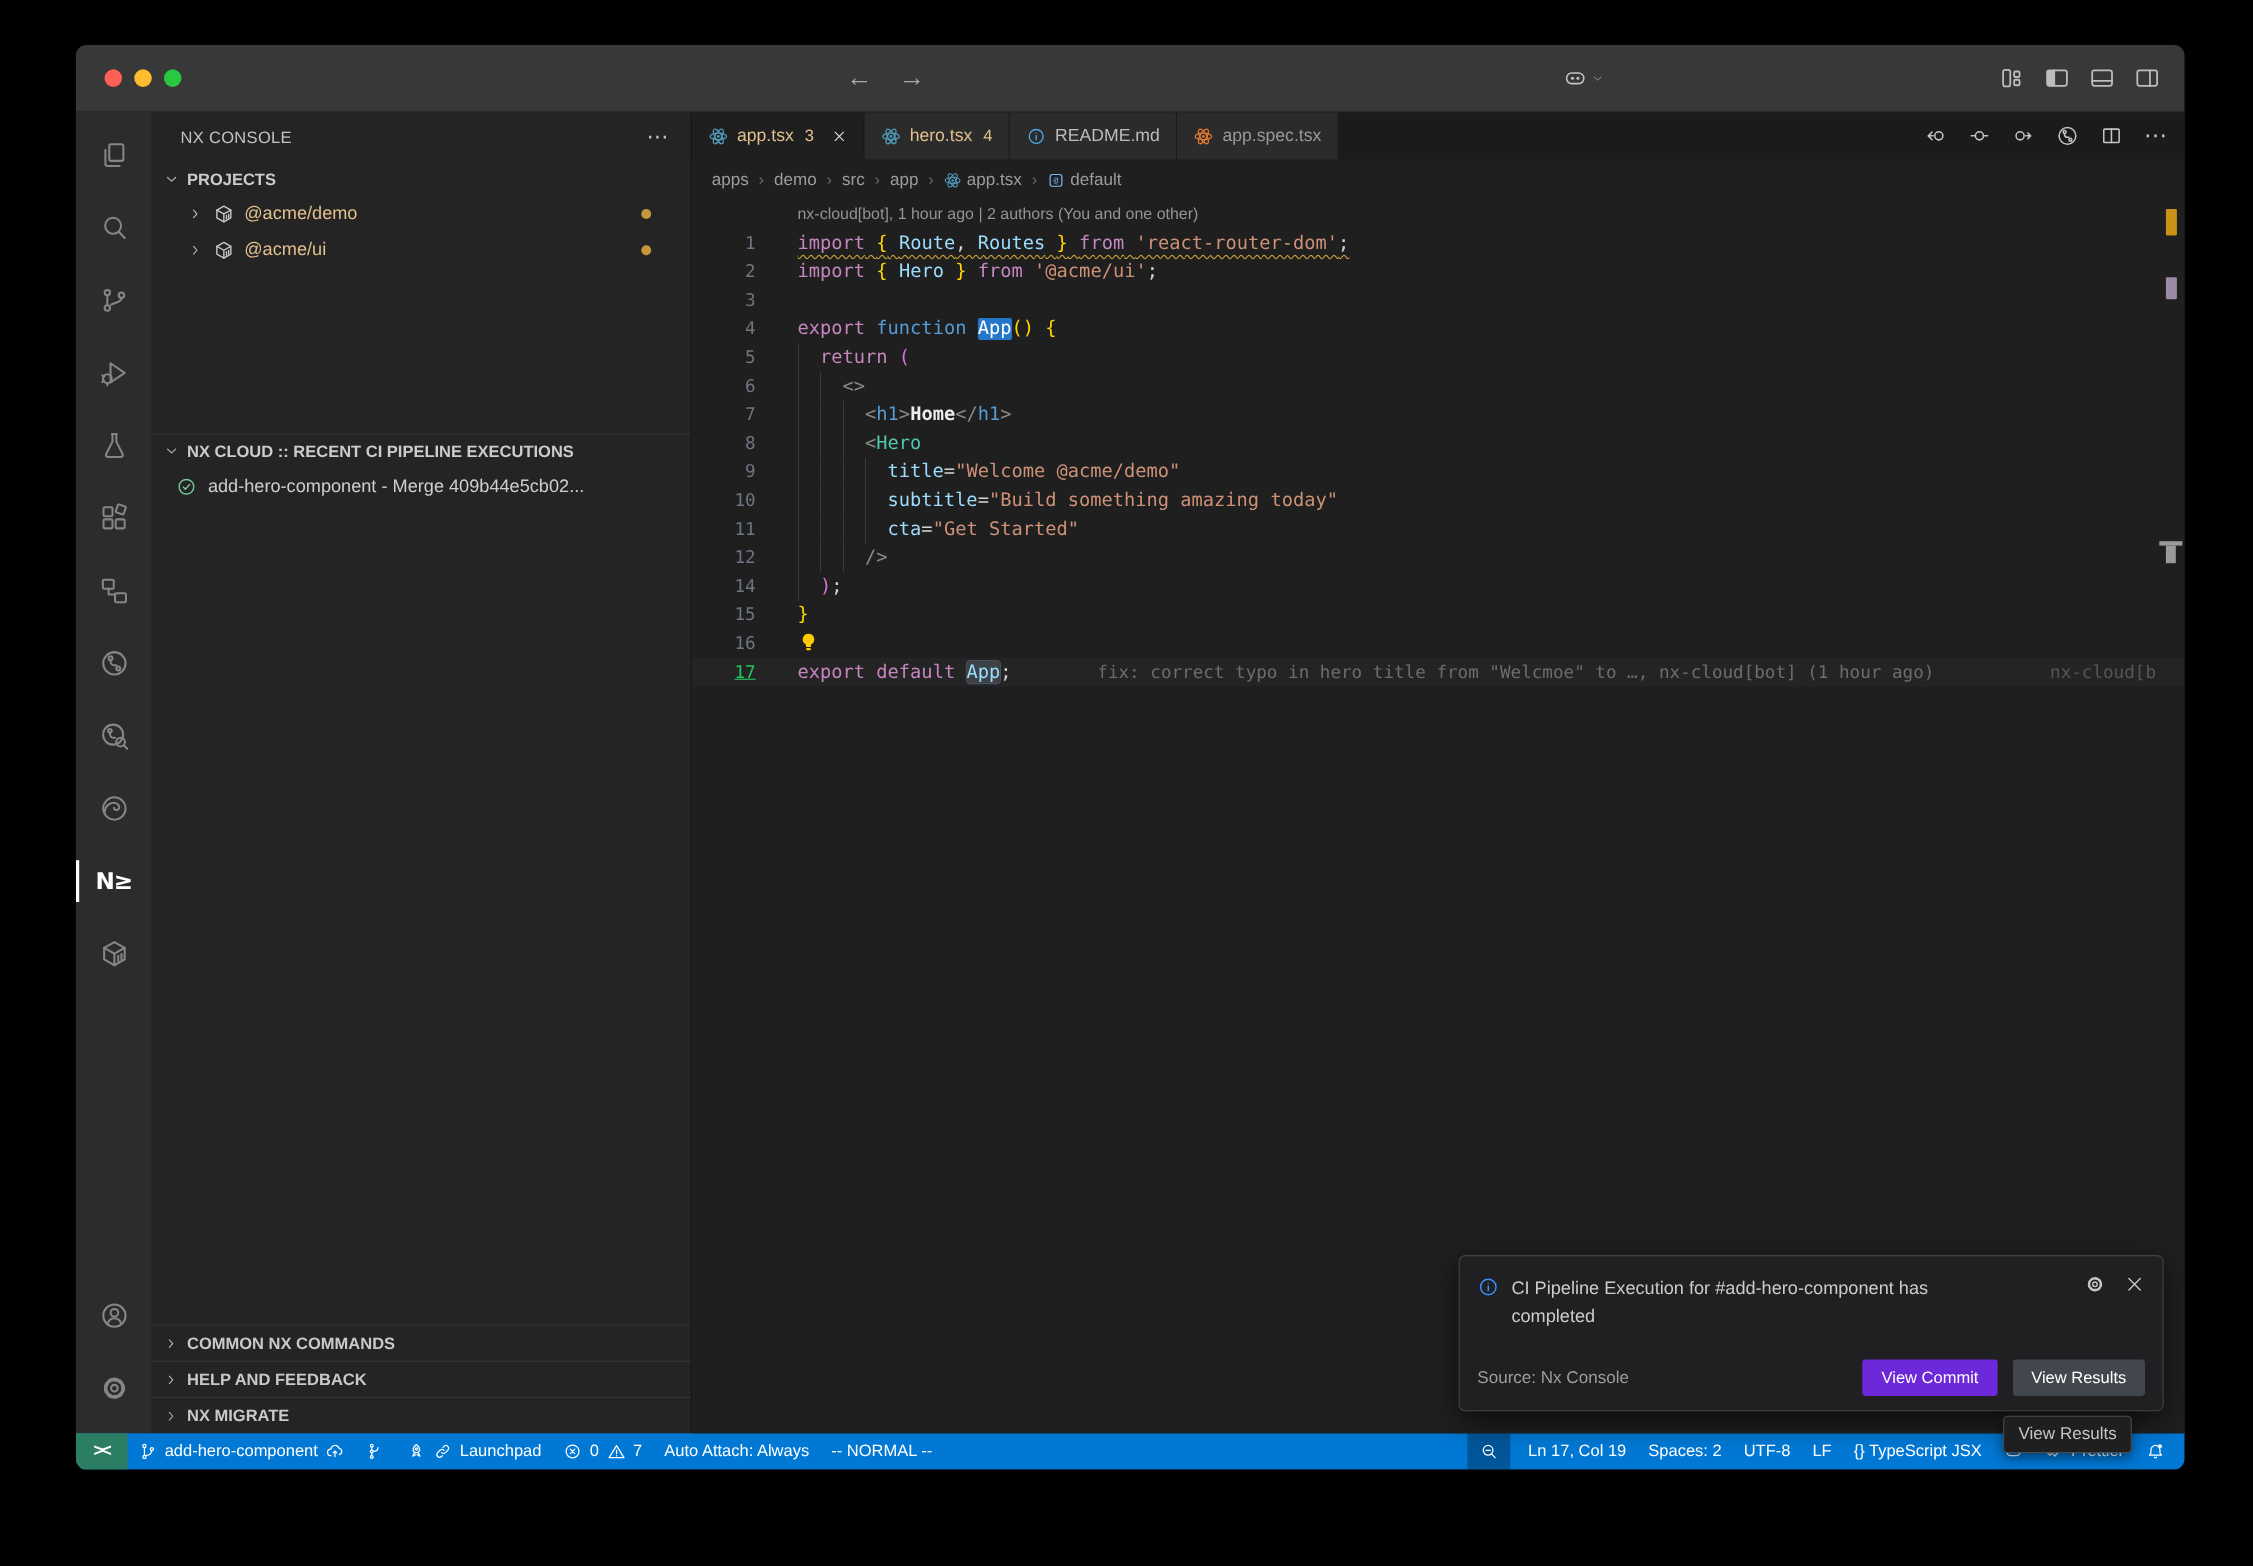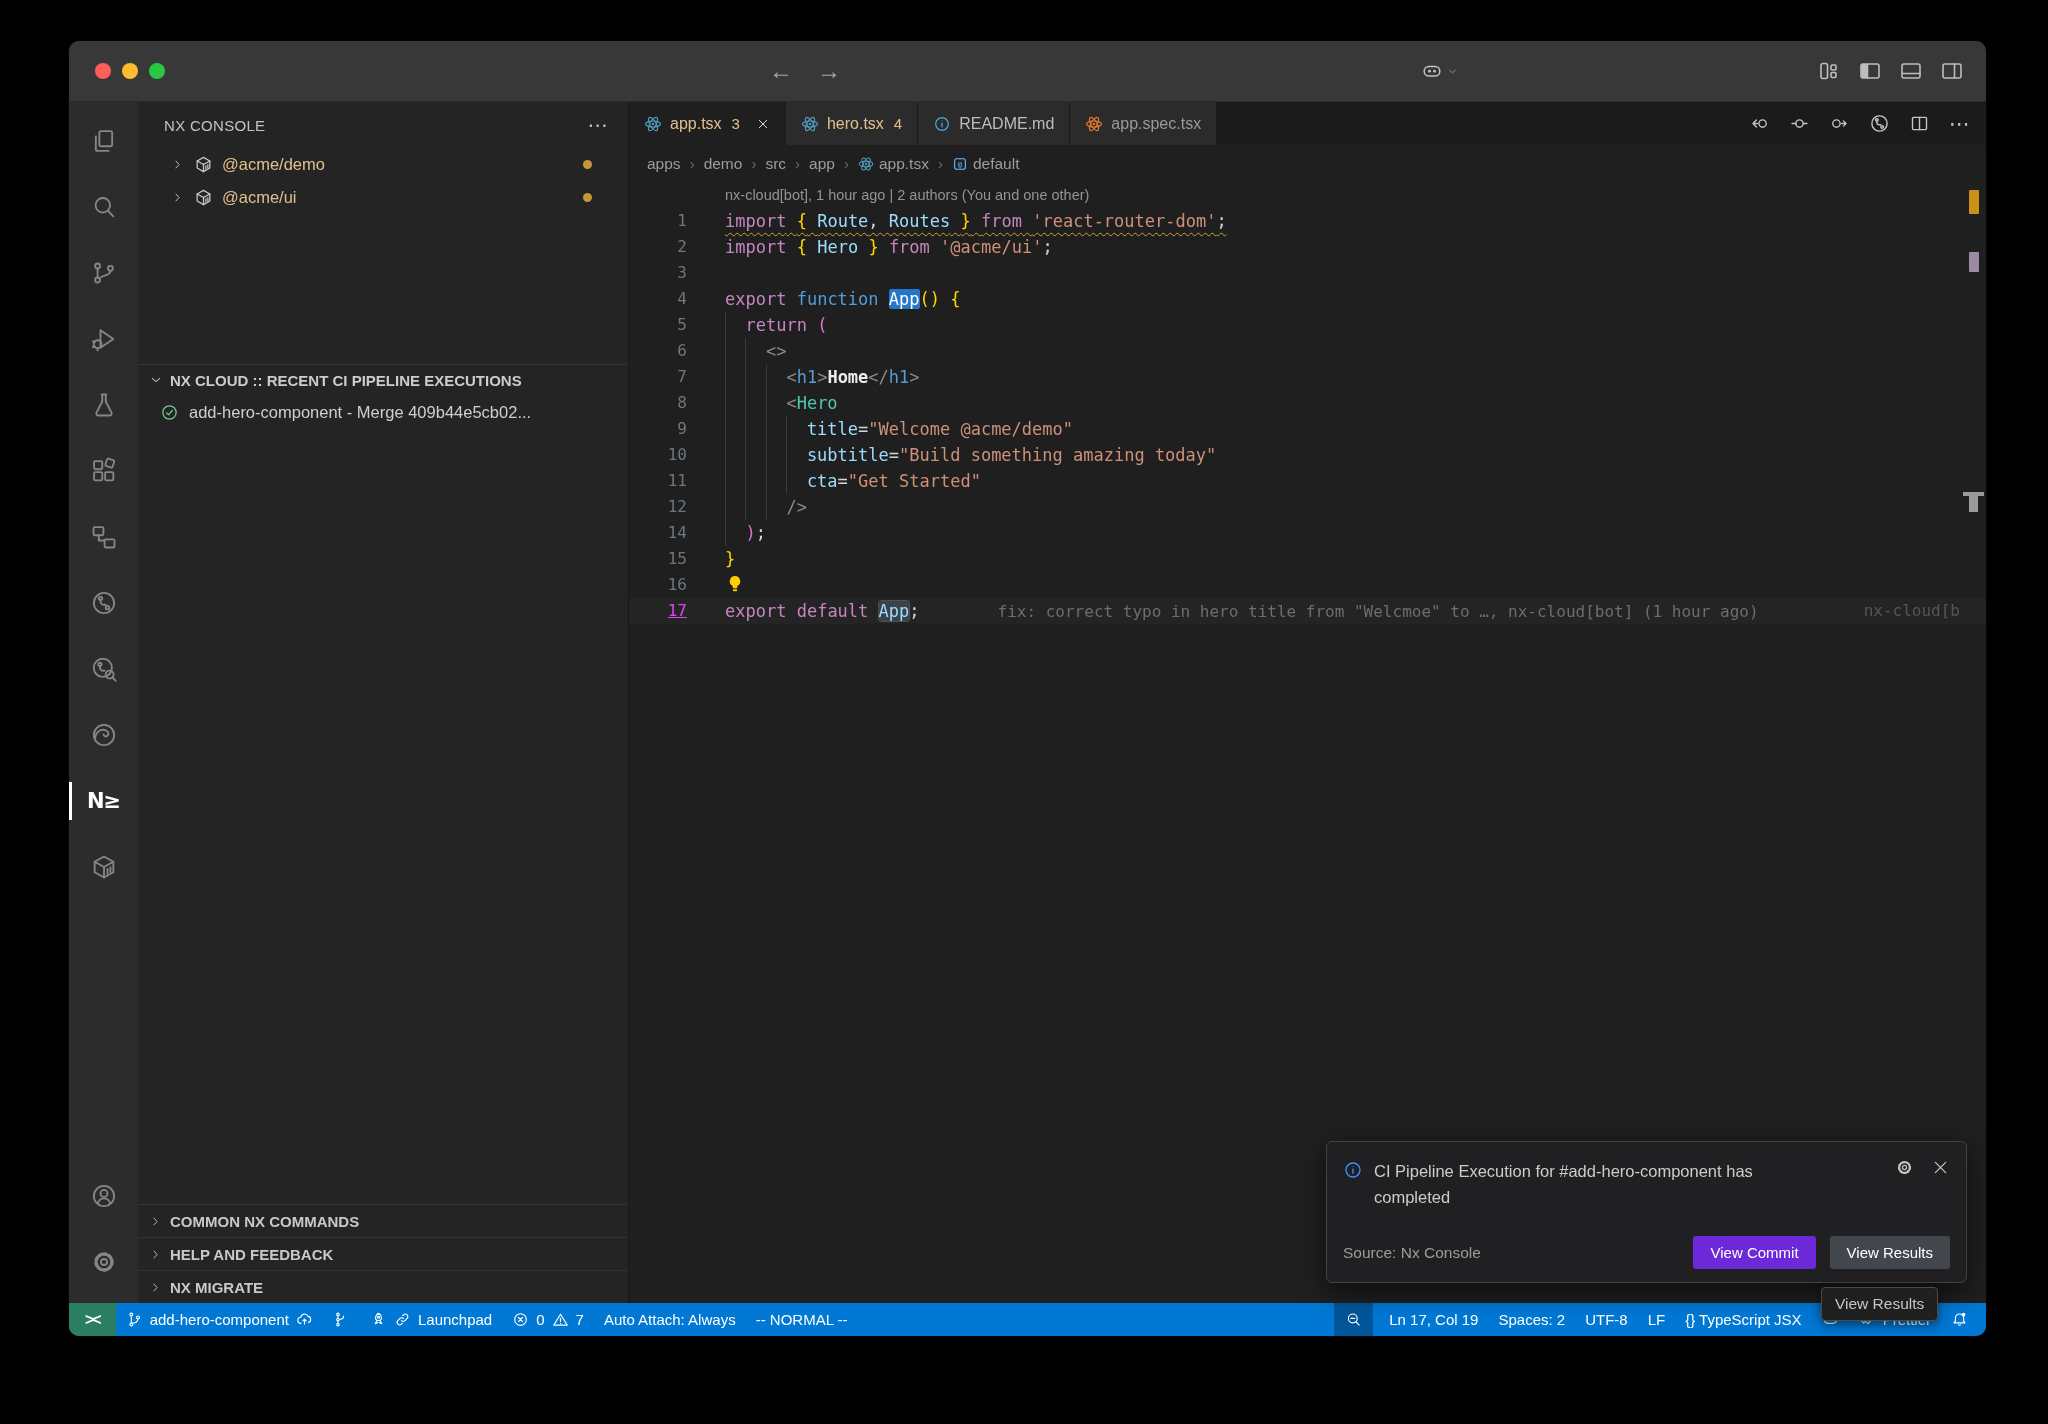--- a/index.html
+++ b/index.html
@@ -66,21 +66,21 @@
   .breadcrumb{height:37px;display:flex;align-items:center;gap:9px;padding-left:18px;font-size:15.5px;
     color:#9d9d9d;}
   .breadcrumb .sep{color:#6d6d6d;font-size:15px}
   .bc-item{display:flex;align-items:center;gap:5px;cursor:pointer;}
   .code{position:relative;font-family:"DejaVu Sans Mono",monospace;font-size:17px;line-height:26px;}
   .codelens{height:26px;margin-left:96px;color:#949494;font-size:14.5px;line-height:26px;
     font-family:Liberation Sans, sans-serif;cursor:pointer;}
   .line{display:flex;height:26px;position:relative;}
   .line.current{background:rgba(255,255,255,.025);}
   .ln{width:58px;text-align:right;color:#6e7681;font-size:16px;flex:none;}
-  .line.current .ln{color:#d946ef;text-decoration:underline;}
+  .line.current .ln{color:#22c55e;text-decoration:underline;}
   .lc{margin-left:38px;white-space:pre;position:relative;}
   .ind{display:inline-block;height:26px;vertical-align:top;
     background-image:repeating-linear-gradient(to right,#3a3a3a 0 1px,transparent 1px 2ch);}
   .tk-kw{color:#C586C0}.tk-decl{color:#569CD6}.tk-v{color:#9CDCFE}.tk-attr{color:#9CDCFE}
   .tk-str{color:#CE9178}.tk-comp{color:#4EC9B0}.tk-tag{color:#569CD6}
   .tk-txt{color:#ececec;font-weight:600}.tk-br{color:#8a8a8a}
   .tk-b1{color:#FFD700}.tk-b2{color:#DA70D6}.tk-d{color:#d4d4d4}
   .tk-vh{color:#fff;background:#2476c8;border-radius:2px}
   .tk-vb{color:#9CDCFE;background:#3c4248;border-radius:3px;box-shadow:0 0 0 1px #4a5056}
   .squiggle{text-decoration:underline;text-decoration-style:wavy;text-decoration-color:#c8a437;
@@ -301,20 +301,28 @@
             </span>
           </div>
         </div>
       </div>
 
     <div class="sidebar">
       <div class="sb-header">
         <span>NX CONSOLE</span>
         <span class="icon" id="sb-menu" style="font-size:20px;color:#c3c3c3">⋯</span>
       </div>
+      <div class="sb-sec-header" id="projects-header">
+        <span class="icon" id="proj-chev">
+            <svg viewBox="0 0 24 24" fill="none" stroke="currentColor" stroke-width="1.6" stroke-linecap="round" stroke-linejoin="round">
+              <path d="M6.5 9.5l5.5 5 5.5-5"></path>
+            </svg>
+          </span>
+        <span>PROJECTS</span>
+      </div>
       <div id="projects-list">
           <div class="sb-item">
             <span class="icon chev" style="font-size: 15px;">
               <svg viewBox="0 0 24 24" fill="none" stroke="currentColor" stroke-width="1.6" stroke-linecap="round" stroke-linejoin="round">
                 <path d="M9.5 6.5l5 5.5-5 5.5"></path>
               </svg>
             </span>
             <span class="icon cube">
               <svg viewBox="0 0 24 24" fill="none" stroke="currentColor" stroke-width="1.6" stroke-linecap="round" stroke-linejoin="round">
                 <path d="M12 3l8 4.5v9L12 21l-8-4.5v-9z"></path>

